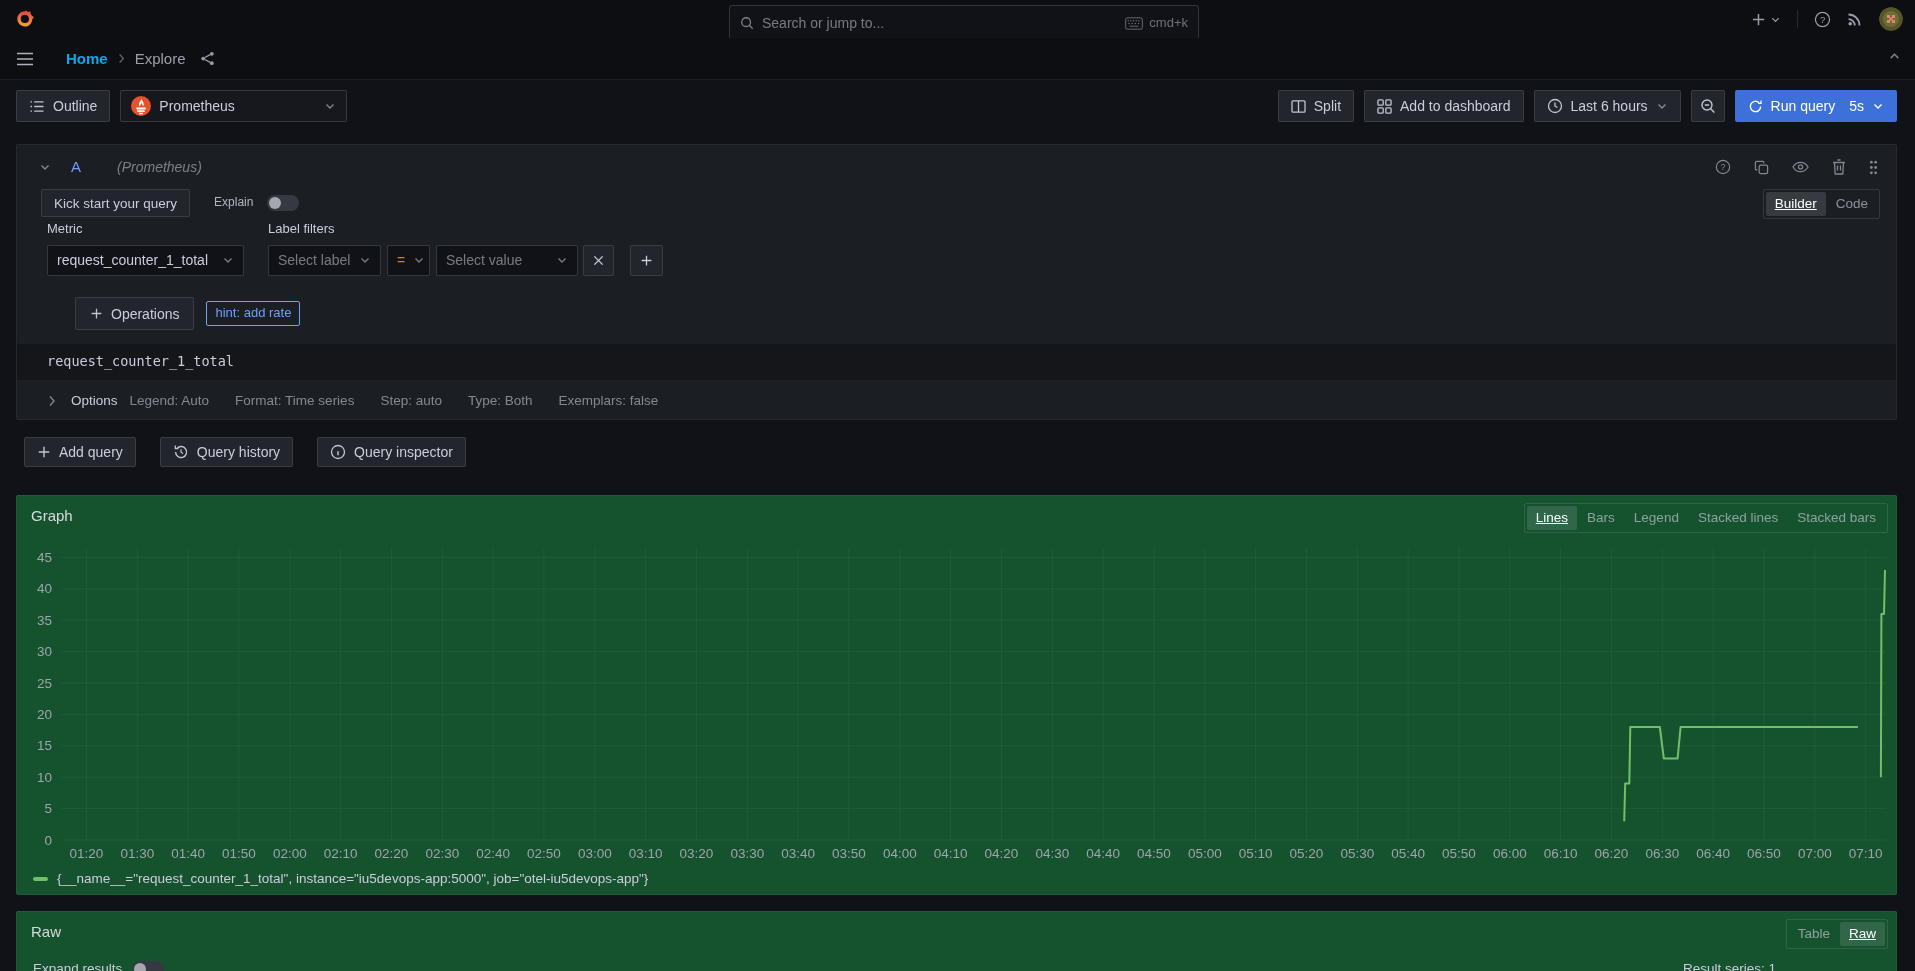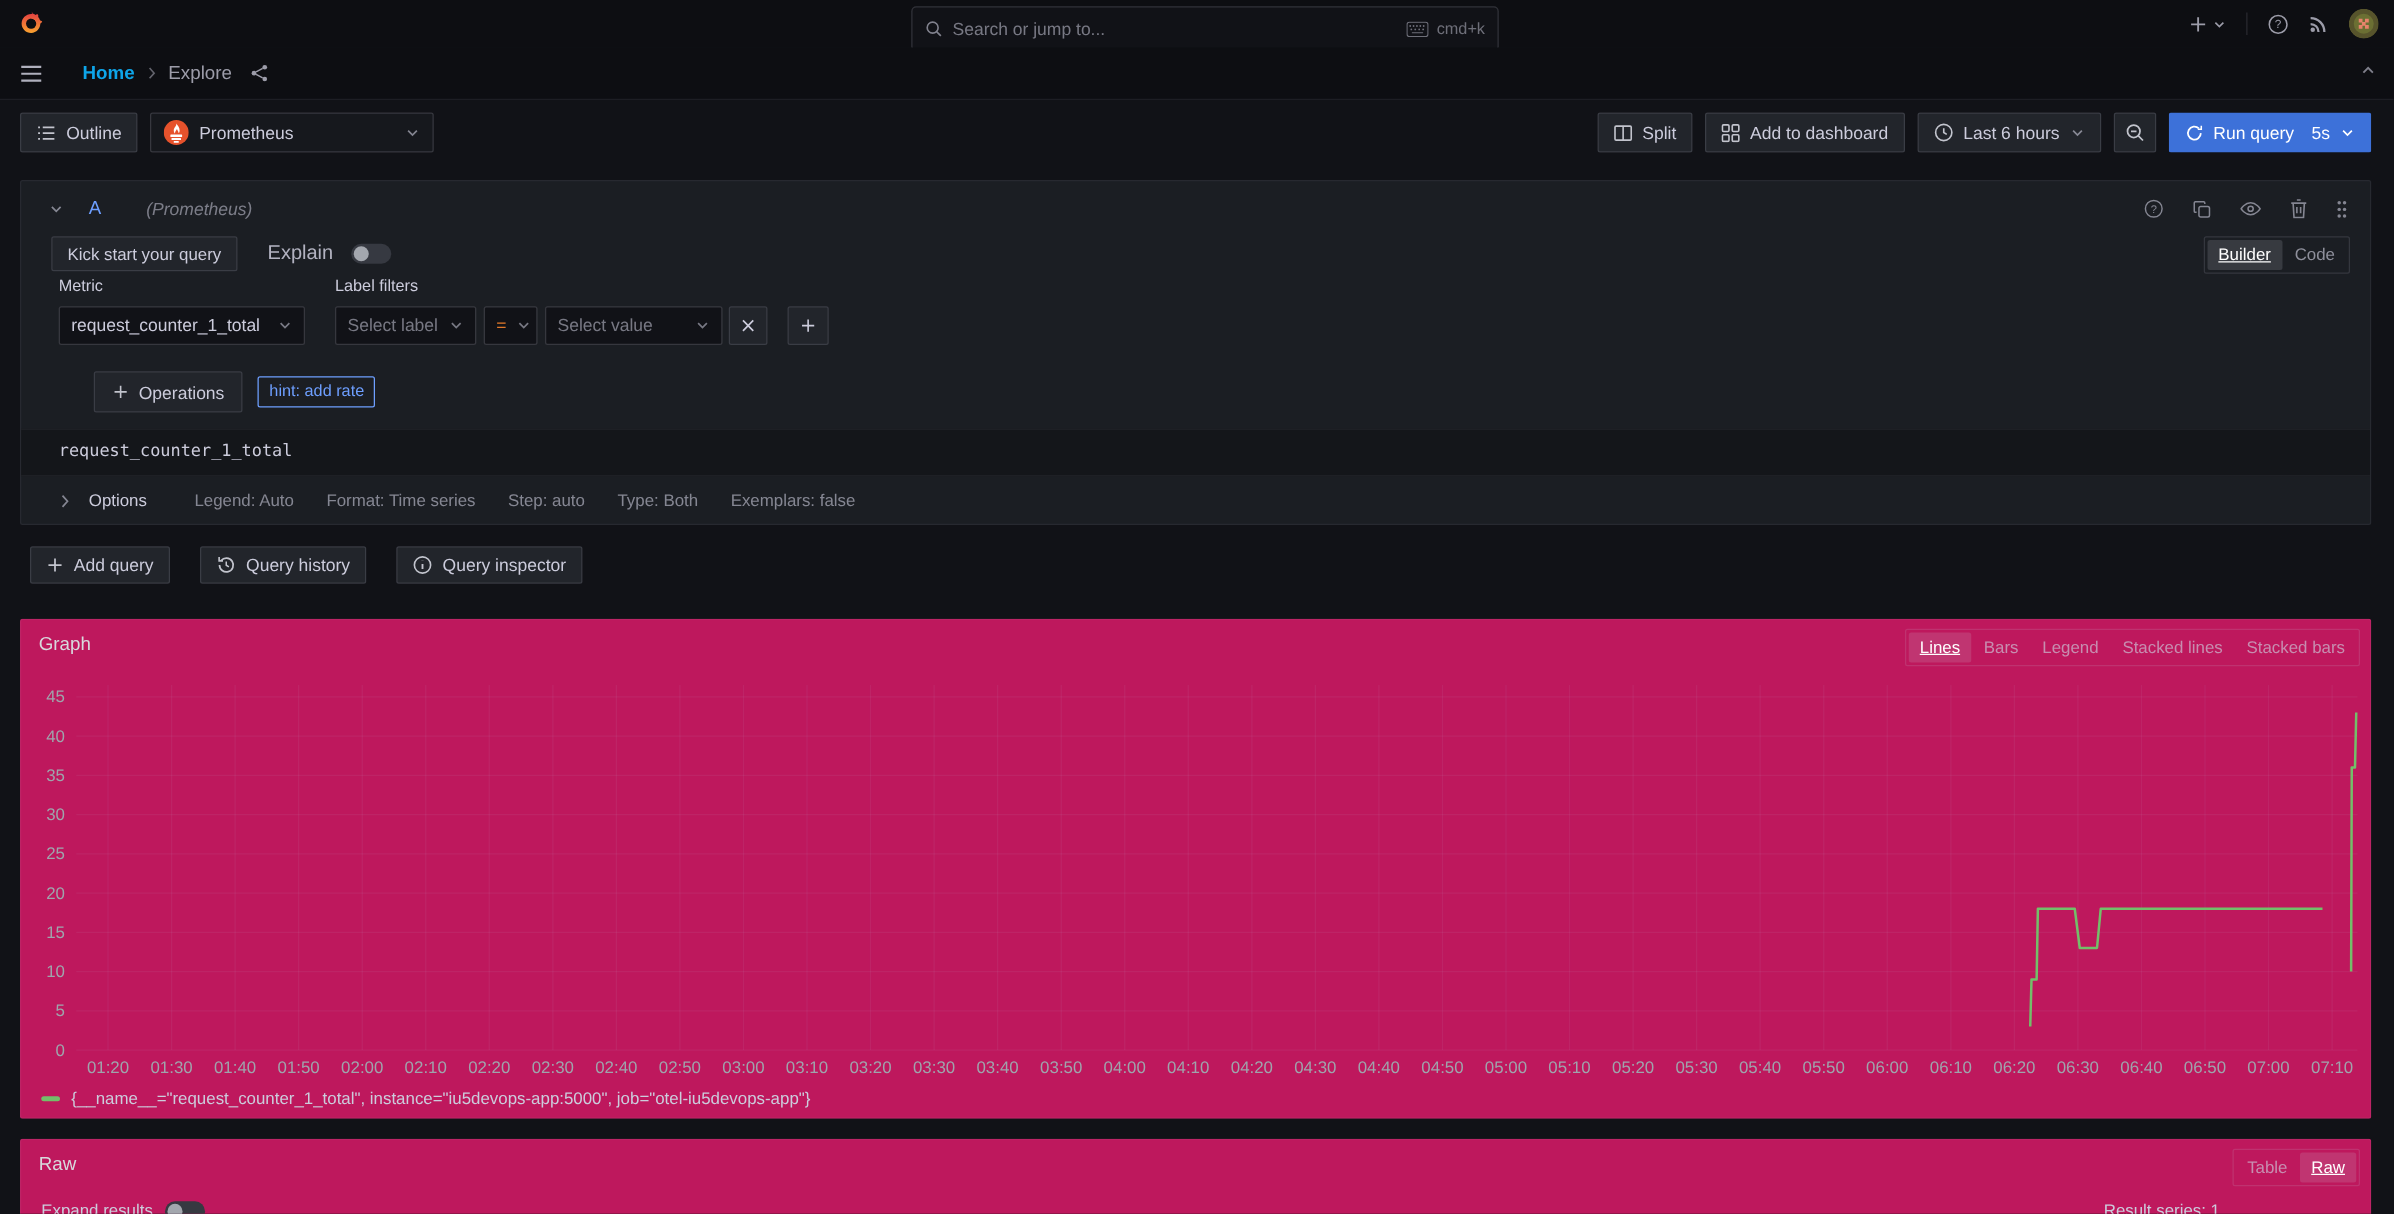--- a/index.html
+++ b/index.html
@@ -56,21 +56,21 @@
   .qcard { position:absolute; left:16px; top:144px; width:1881px; height:276px;
     background:#1b1e23; border:1px solid rgba(204,204,220,0.07); border-radius:2px; }
   .qheader { position:absolute; left:22px; top:8px; height:28px; display:flex; align-items:center; }
   .qheader .chev { color:rgba(204,204,220,0.6); cursor:pointer; }
   .refid { color:var(--link-blue,#6e9fff); font-weight:500; font-size:15px; margin-left:20px; cursor:pointer; }
   .ds-hint { color:rgba(204,204,220,0.55); font-style:italic; margin-left:36px; }
   .qicons { position:absolute; right:18px; top:8px; height:28px; display:flex; align-items:center; gap:23px; color:rgba(204,204,220,0.6); }
   .qicons .icon { cursor:pointer; }
   .qrow2 { position:absolute; left:24px; top:44px; height:28px; display:flex; align-items:center; }
   .kickstart { height:28px; font-size:13.5px; }
-  .explain-label { margin-left:24px; margin-right:14px; color:rgba(204,204,220,0.85); font-size:16px; }
+  .explain-label { margin-left:24px; margin-right:14px; color:rgba(204,204,220,0.85); font-size:12px; }
   .toggle { width:32px; height:16px; border-radius:8px; background:#363941; position:relative; cursor:pointer; flex:0 0 auto; }
   .toggle::after { content:""; position:absolute; left:2px; top:2px; width:12px; height:12px; border-radius:50%; background:#a3a7ae; }
   .rgroup { display:inline-flex; align-items:center; border:1px solid rgba(204,204,220,0.15); border-radius:2px; padding:2px; gap:1px; }
   .rgroup .opt { padding:3px 9px; border-radius:2px; font-size:13.5px; color:rgba(204,204,220,0.65); cursor:pointer; white-space:nowrap; }
   .rgroup .opt.on { background:rgba(204,204,220,0.16); color:#fff; font-weight:500;text-decoration:underline; }
   .bc-group { position:absolute; right:16px; top:44px; }
   .qfields { position:absolute; left:30px; top:76px; display:flex; gap:24px; align-items:flex-end; }
   .field-label { font-size:13px; font-weight:500; color:#ccccdc; margin-bottom:7px; }
   .ctrl-row { display:flex; align-items:center; }
   .sel { height:31px; background:#111217; border:1px solid rgba(204,204,220,0.2); border-radius:2px;
@@ -84,28 +84,28 @@
   .ops-btn { height:33px; padding:0 14px; }
   .hint-link { color:var(--link-blue,#6e9fff); border:1px solid var(--link-blue,#6e9fff); border-radius:2px;
     padding:3px 8px; font-size:13px; font-weight:500; cursor:pointer; }
   .qpreview { position:absolute; left:0; right:0; top:198px; height:38px; background:#14161a;
     border-top:1px solid rgba(204,204,220,0.06); border-bottom:1px solid rgba(204,204,220,0.06);
     display:flex; align-items:center; padding-left:30px;
     font-family:"DejaVu Sans Mono","Liberation Mono",monospace; font-size:13.5px; color:#ccccdc; }
   .qoptions { position:absolute; left:30px; right:16px; top:238px; height:36px; display:flex; align-items:center; }
   .qoptions .chev { color:rgba(204,204,220,0.6); cursor:pointer; }
   .qoptions .opt-title { font-size:13.5px; font-weight:500; margin-left:14px; cursor:pointer; }
-  .qoptions .summary { display:flex; gap:26px; margin-left:38px; color:rgba(204,204,220,0.6); font-size:13.5px; }
+  .qoptions .summary { display:flex; gap:26px; margin-left:12px; color:rgba(204,204,220,0.6); font-size:13.5px; }
 
   
   .actions { position:absolute; left:24px; top:437px; display:flex; gap:24px; }
   .actions .btn { height:30px; font-size:14px; }
 
   
-  .panel { position:absolute; left:16px; width:1881px; background:#be185d;
+  .panel { position:absolute; left:16px; width:1881px; background:#14532d;
     border:1px solid rgba(204,204,220,0.07); border-radius:2px; }
   .panel-title { position:absolute; left:14px; top:10px; font-size:15px; font-weight:500; color:#d8d9dd; }
   .panel-rgroup { position:absolute; right:8px; top:7px; }
   .graph-panel { top:495px; height:400px; }
   .chart { position:absolute; left:8px; top:40px; width:1865px; height:330px; }
   .chart text.tick { fill:#9fa4ac; font-size:13.5px; font-family:"Liberation Sans",sans-serif; }
   .legend { position:absolute; left:16px; top:374px; display:flex; align-items:center; gap:9px; cursor:pointer; }
   .legend .swatch { width:15px; height:4px; border-radius:2px; background:#73bf69; }
   .legend .ltext { font-size:13.5px; color:#ccccdc; }
   .raw-panel { top:911px; height:140px; }

